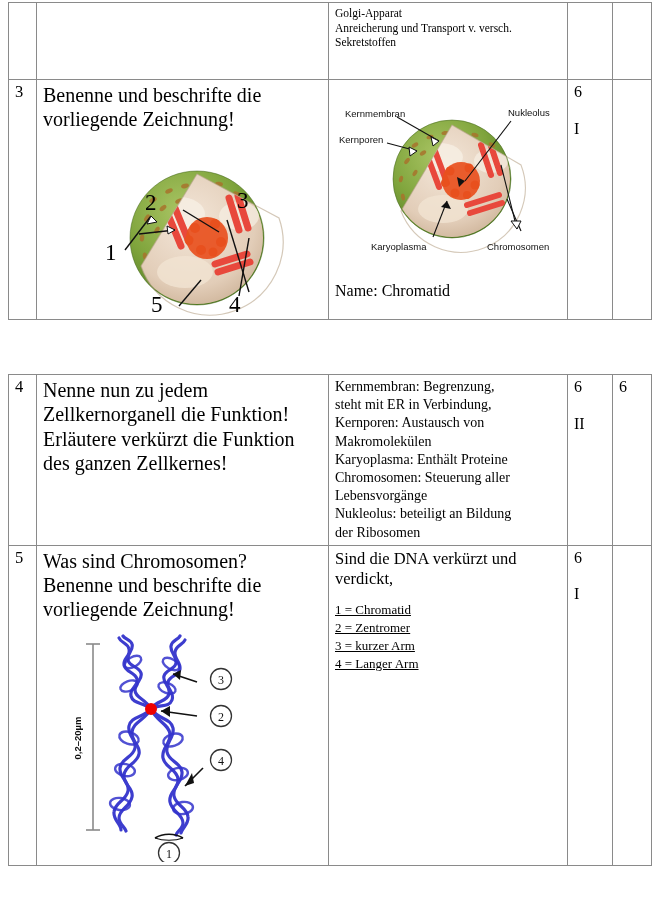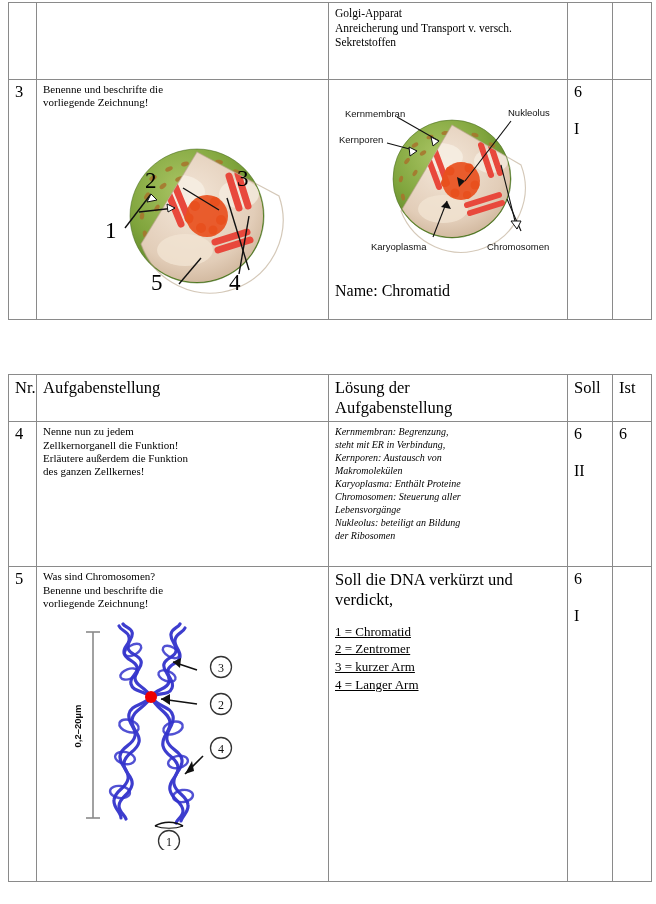--- a/index.html
+++ b/index.html
@@ -44,38 +44,37 @@
   #table-top { top: 2px; }
   #table-top .r-cont td { height: 70px; }
   #table-top .r-three td { height: 233px; }
 
   .sol-text {
     font-size: 11.5px;
     line-height: 1.28;
     white-space: pre-line;
   }
   .task-text {
-    font-size: 11px;
+    font-size: 20px;
     line-height: 1.22;
     white-space: pre-line;
   }
   .nr-text { font-size: 16.5px; line-height: 1.1; }
   .num-text { font-size: 16px; line-height: 1.1; }
   .num-text .rom { display: block; margin-top: 19px; }
 
   
   #table-bottom { top: 374px; }
   #table-bottom .hdr td { font-size: 16.5px; line-height: 1.22; }
   #table-bottom .r-four td { height: 138px; }
   #table-bottom .r-five td { height: 308px; }
   .sol-text-lg {
-    font-size: 10px;
+    font-size: 14px;
     line-height: 1.30;
     white-space: pre-line;
-    font-style: italic;
   }
   .sol-lead {
     font-size: 16.5px;
     line-height: 1.22;
     white-space: pre-line;
     margin-bottom: 12px;
   }
   .sol-list {
     font-size: 13px;
     line-height: 1.38;
@@ -348,34 +347,26 @@
 
   <table class="exam" id="table-bottom">
     <colgroup>
       <col class="col-nr">
         <col class="col-task">
         <col class="col-sol">
         <col class="col-soll">
         <col class="col-ist">
     </colgroup>
     <tbody>
-      <tr class="hdr">
-        <td>Nr.</td>
-        <td>Aufgabenstellung</td>
-        <td style="white-space:pre-line">Lösung der
-Aufgabenstellung</td>
-        <td>Soll</td>
-        <td>Ist</td>
-      </tr>
 
       <tr class="r-four">
         <td class="nr-text">4</td>
         <td class="task-text">Nenne nun zu jedem
 Zellkernorganell die Funktion!
-Erläutere außerdem die Funktion
+Erläutere verkürzt die Funktion
 des ganzen Zellkernes!</td>
         <td class="sol-text-lg">Kernmembran: Begrenzung,
 steht mit ER in Verbindung,
 Kernporen: Austausch von
 Makromolekülen
 Karyoplasma: Enthält Proteine
 Chromosomen: Steuerung aller
 Lebensvorgänge
 Nukleolus: beteiligt an Bildung
 der Ribosomen</td>
@@ -467,21 +458,21 @@
                 <text x="158" y="130.5" text-anchor="middle" font-family="'Liberation Serif', serif" font-size="12" fill="#111">4</text>
 
                 <circle cx="106" cy="219" r="10.5" fill="#fff" stroke="#333" stroke-width="1.3"></circle>
                 <text x="106" y="223.5" text-anchor="middle" font-family="'Liberation Serif', serif" font-size="12" fill="#111">1</text>
               </g>
             </svg>
           </div>
         </td>
 
         <td>
-          <div class="sol-lead">Soll die DNA verkürzt und
+          <div class="sol-lead">Sind die DNA verkürzt und
 verdickt,</div>
           <div class="sol-list">1 = Chromatid
 2 = Zentromer
 3 = kurzer Arm
 4 = Langer Arm</div>
         </td>
 
         <td class="num-text">
           <span>6</span>
           <span class="rom">I</span>

